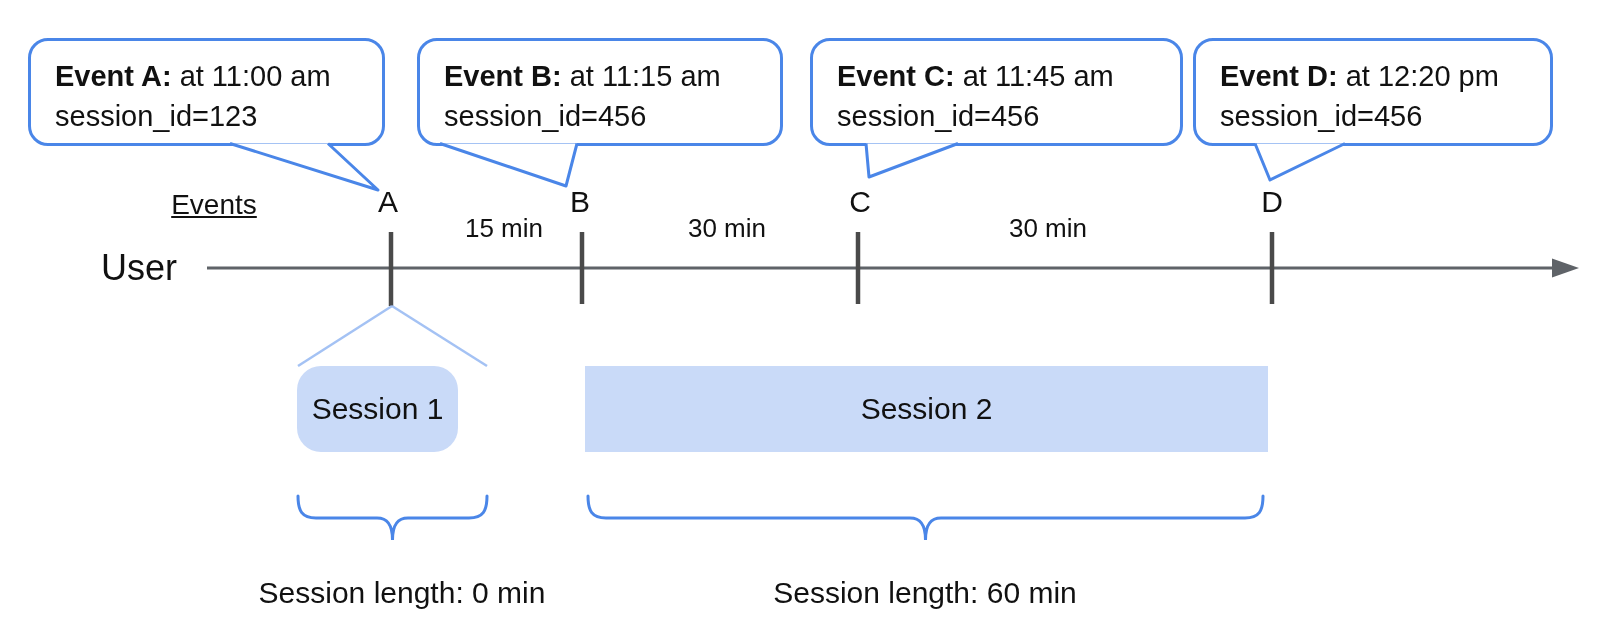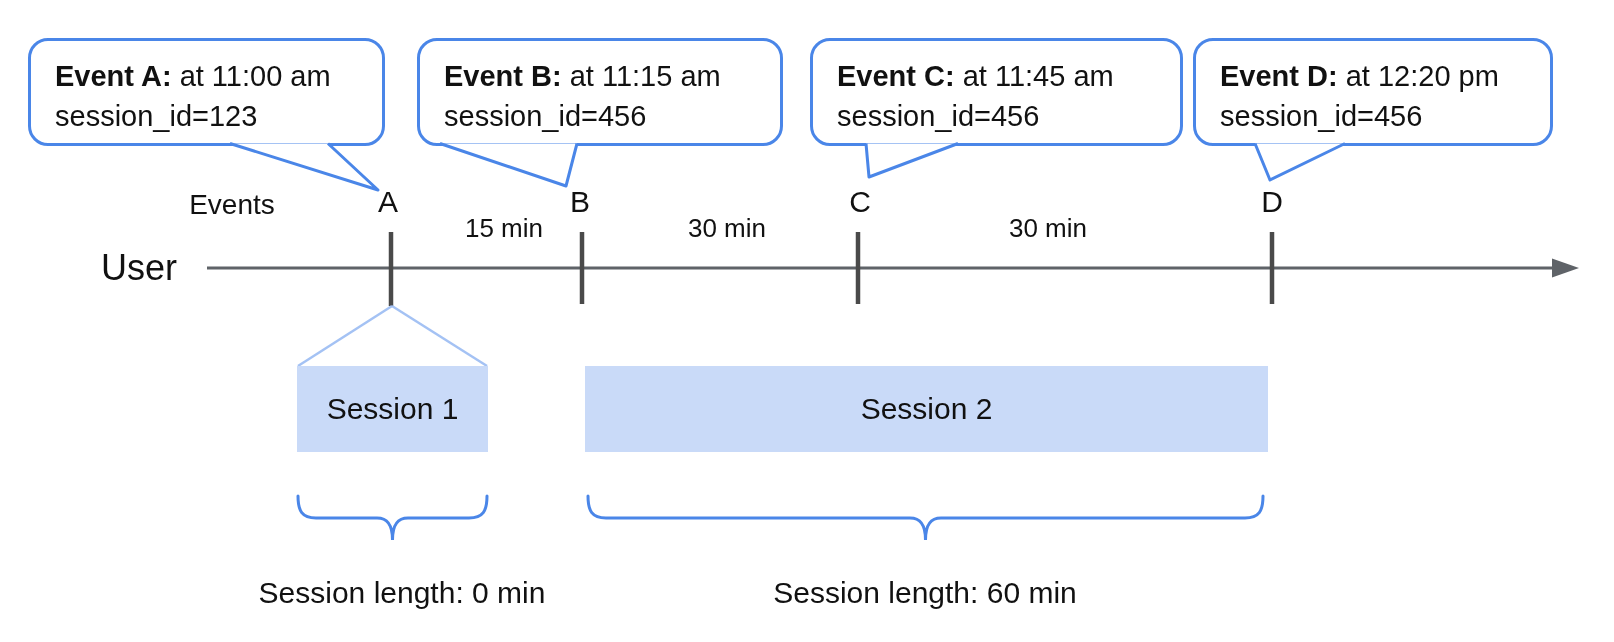--- a/index.html
+++ b/index.html
@@ -74,21 +74,21 @@
     <line class="tick" x1="1272" y1="232" x2="1272" y2="304"></line>
 
     <line class="funnel-line" x1="392" y1="306" x2="298" y2="366"></line>
     <line class="funnel-line" x1="392" y1="306" x2="487" y2="366"></line>
 
     <path class="stroke-blue" d="M 298 496 C 298 511 302 518 316 518 L 377 518 C 387 518 392.5 524 392.5 540 C 392.5 524 398 518 408 518 L 469 518 C 483 518 487 511 487 496"></path>
 
     <path class="stroke-blue" d="M 588 496 C 588 511 592 518 606 518 L 910 518 C 920 518 925.5 524 925.5 540 C 925.5 524 931 518 941 518 L 1245 518 C 1259 518 1263 511 1263 496"></path>
   </svg>
 
-  <div class="session-bar" style="left:297px; width:191px;">
+  <div class="session-bar" style="left:297px; width:161px;border-radius:24px;">
     <span>Session 1</span>
   </div>
   <div class="session-bar" style="left:585px; width:683px;">
     <span>Session 2</span>
   </div>
 
   <div class="bubble" style="left:28px; top:38px; width:357px;">
     <div><span class="ev">Event A:</span> <span>at 11:00 am</span></div>
     <div>session_id=123</div>
   </div>
@@ -105,21 +105,21 @@
     <div>session_id=456</div>
   </div>
 
   <svg class="tail-layer" viewBox="0 0 1614 642" xmlns="http://www.w3.org/2000/svg">
     <path class="tail" d="M 230 143.5 L 378 190 L 328 143.5"></path>
     <path class="tail" d="M 440 143.5 L 566 186 L 577 143.5"></path>
     <path class="tail" d="M 958 143.5 L 869 177 L 866 143.5"></path>
     <path class="tail" d="M 1345 143.5 L 1270 180 L 1255 143.5"></path>
   </svg>
 
-  <div class="label events-label centered" style="left:232px; top:189px;">Events</div>
+  <div class="label events-label centered" style="left:214px; top:189px;text-decoration:underline;">Events</div>
   <div class="label user-label" style="left:101px; top:247px;">User</div>
 
   <div class="label event-letter centered" style="left:388px; top:185px;">A</div>
   <div class="label event-letter centered" style="left:580px; top:185px;">B</div>
   <div class="label event-letter centered" style="left:860px; top:185px;">C</div>
   <div class="label event-letter centered" style="left:1272px; top:185px;">D</div>
 
   <div class="label min-label centered" style="left:488px; top:213px;margin-left:16px;">15 min</div>
   <div class="label min-label centered" style="left:727px; top:213px;">30 min</div>
   <div class="label min-label centered" style="left:1048px; top:213px;">30 min</div>

